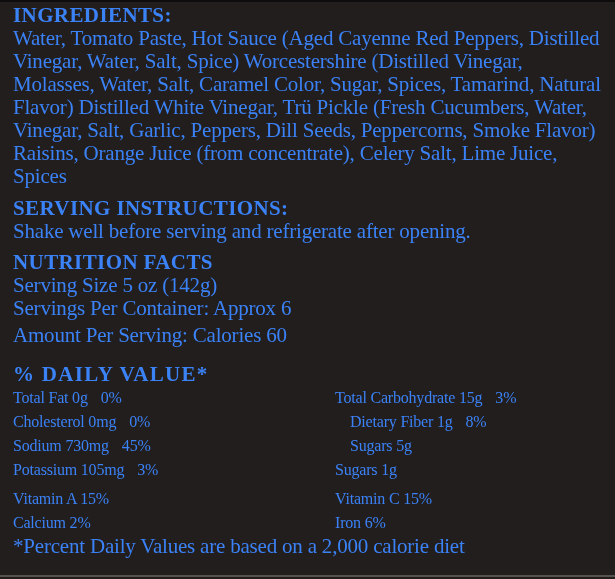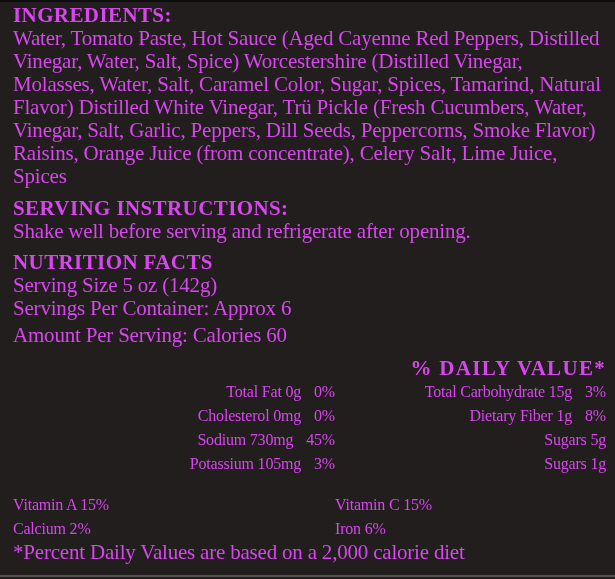--- a/index.html
+++ b/index.html
@@ -6,21 +6,21 @@
     margin: 0;
     padding: 0;
     background: #000;
   }
   .label {
     position: relative;
     width: 615px;
     height: 579px;
     box-sizing: border-box;
     background: #221e1e;
-    color: #d946ef;
+    color: #3b82f6;
     font-family: "Liberation Serif", serif;
     padding: 4px 9px 0 13px;
     overflow: hidden;
   }
   .top-edge {
     position: absolute;
     top: 0; left: 0;
     width: 100%;
     height: 2px;
     background: #0e0c0c;
@@ -47,41 +47,41 @@
     font-size: 21px;
     line-height: 23px;
     letter-spacing: -0.2px;
     white-space: pre-wrap;
   }
   p { margin: 0; }
   .sec-serving   { margin-top: 9px; }
   .sec-nutrition { margin-top: 8px; }
   .line-amount   { margin-top: 4px; }
   .line-calfat   { margin-top: 2px; }
-  .sec-dv        { margin-top: 10px; text-align: right; }
+  .sec-dv        { margin-top: 16px; }
   .cols {
     display: flex;
   }
   .col-left {
     width: 322px;
     flex: none;
   }
   .col-right {
     flex: 1;
   }
   .row {
     height: 24px;
     line-height: 24px;
     font-size: 16px;
     letter-spacing: -0.2px;
     white-space: pre-wrap;
   }
   .indent { padding-left: 15px; }
   .pct { margin-left: 13px; }
-  .sec-vitamins { margin-top: 17px; }
+  .sec-vitamins { margin-top: 5px; }
   .footnote {
     font-size: 21px;
     line-height: 23px;
     letter-spacing: -0.2px;
     white-space: pre-wrap;
   }
 </style>
 </head>
 <body>
 

